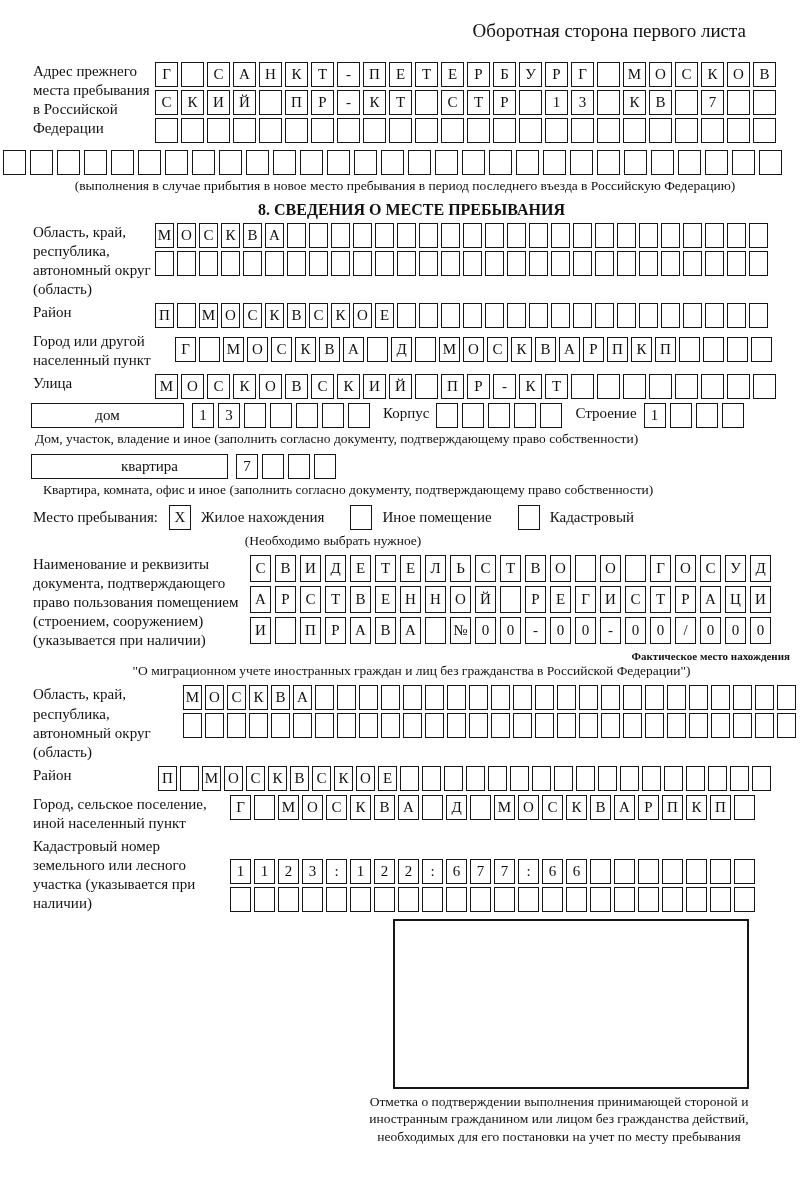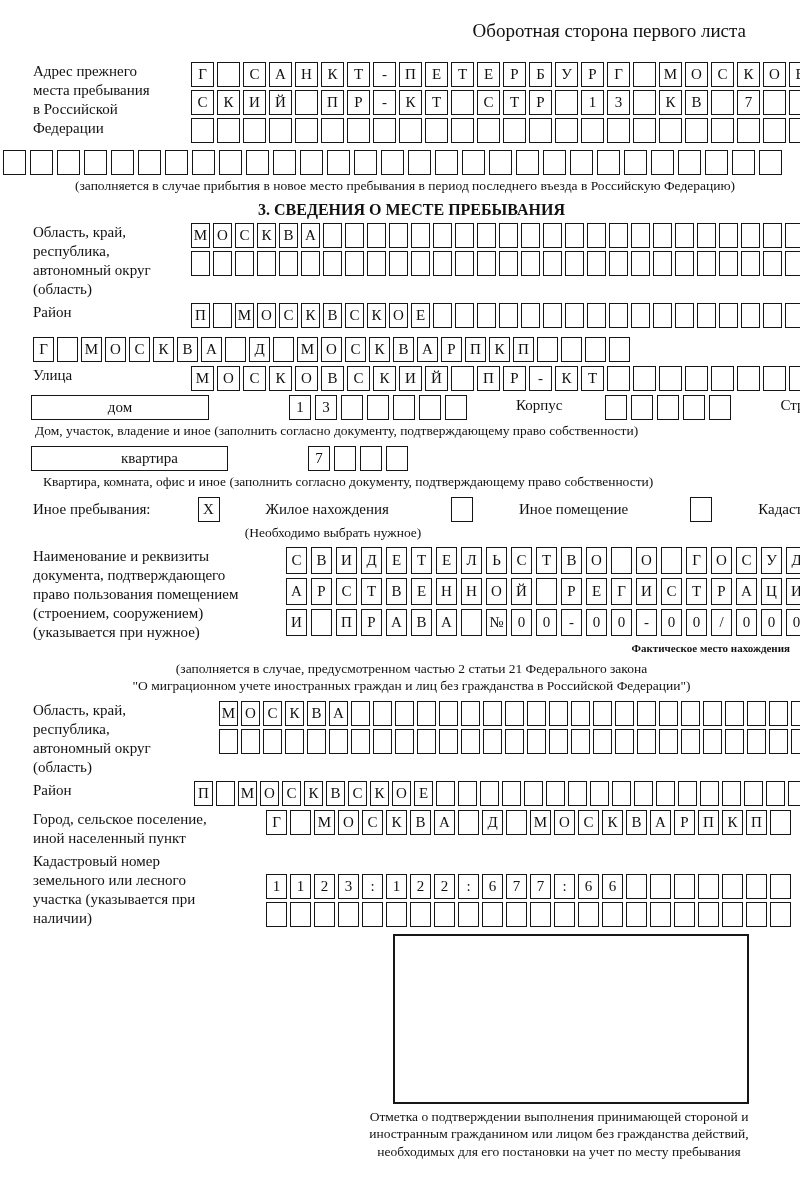--- a/index.html
+++ b/index.html
@@ -4,21 +4,21 @@
 <style>
   html,body{margin:0;padding:0;background:#fff;}
   body{
     width:800px;height:1180px;overflow:hidden;
     font-family:"Liberation Serif","DejaVu Serif",serif;
     color:#111;
   }
   .page{padding:12px 10px 0 33px;width:757px;}
   .header-note{text-align:right;padding-right:44px;font-size:19px;margin-top:8px;}
 
-  .row{display:flex;align-items:flex-start;margin-top:4px;gap:36px;}
+  .row{display:flex;align-items:flex-start;margin-top:4px;}
   .lbl{font-size:15px;line-height:1.27;flex:none;}
   .w122{width:122px;} .w142{width:142px;} .w217{width:217px;}
   .w150{width:150px;} .w125{width:125px;} .w197{width:197px;}
 
   .cellcol{display:flex;flex-direction:column;}
   .cellcol .cellrow{margin-bottom:3px;}
   .cellrow{display:flex;}
   .cell{
     height:25px;border:1.6px solid #161616;box-sizing:border-box;
     display:flex;align-items:center;justify-content:center;
@@ -35,21 +35,21 @@
   .fullrow{margin-left:-30px;margin-top:4px;}
   .caption{font-size:13.5px;text-align:center;width:757px;margin-top:3px;line-height:1.2;}
   .caption-left{margin-left:-23px;width:790px;}
   .h2title{font-weight:bold;font-size:16px;text-align:center;width:757px;margin-top:7px;}
   .h3title{font-weight:bold;font-size:11px;text-align:right;width:757px;}
 
   .widebox{
     height:25px;border:1.8px solid #161616;box-sizing:border-box;
     display:flex;align-items:center;justify-content:center;font-size:15px;flex:none;
   }
-  .wb167{width:178px;} .wb197{width:197px;padding-left:40px;}
+  .wb167{width:153px;} .wb197{width:197px;padding-left:40px;}
   .inlab{font-size:15px;margin:2px 7px 0 9px;flex:none;}
   .gap8{width:8px;flex:none;}
 
   .stayrow{margin-top:7px;align-items:center;}
   .staylbl{font-size:15px;flex:none;margin-right:11px;}
   .checkbox{
     width:22px;height:25px;border:1.6px solid #161616;box-sizing:border-box;
     display:flex;align-items:center;justify-content:center;font-size:15px;flex:none;
   }
   .optlbl{font-size:15px;margin:0 26px 0 10px;flex:none;}
@@ -180,23 +180,23 @@
       <div class="cell"></div>
       <div class="cell"></div>
       <div class="cell"></div>
       <div class="cell"></div>
       <div class="cell"></div>
       <div class="cell"></div>
       <div class="cell"></div>
       <div class="cell"></div>
       <div class="cell"></div>
     </div>
-  <div class="caption caption-left">(заполняется в случае прибытия в новое место пребывания в период последнего въезда в Российскую Федерацию)</div>
-
-  <div class="h2title">3. СВЕДЕНИЯ О МЕСТЕ ПРЕБЫВАНИЯ</div>
+  <div class="caption caption-left">(выполнения в случае прибытия в новое место пребывания в период последнего въезда в Российскую Федерацию)</div>
+
+  <div class="h2title">8. СВЕДЕНИЯ О МЕСТЕ ПРЕБЫВАНИЯ</div>
 
   <div class="row">
     <div class="lbl w122">Область, край, республика, автономный округ (область)</div>
     <div class="cellcol">
       <div class="cellrow c28">
           <div class="cell">М</div>
           <div class="cell">О</div>
           <div class="cell">С</div>
           <div class="cell">К</div>
           <div class="cell">В</div>
@@ -285,20 +285,21 @@
         <div class="cell"></div>
         <div class="cell"></div>
         <div class="cell"></div>
         <div class="cell"></div>
         <div class="cell"></div>
         <div class="cell"></div>
       </div>
   </div>
 
   <div class="row">
+    <div class="lbl w142">Город или другой населенный пункт</div>
     <div class="cellrow c25" style="margin-top:5px;">
         <div class="cell">Г</div>
         <div class="cell"></div>
         <div class="cell">М</div>
         <div class="cell">О</div>
         <div class="cell">С</div>
         <div class="cell">К</div>
         <div class="cell">В</div>
         <div class="cell">А</div>
         <div class="cell"></div>
@@ -387,32 +388,32 @@
     <div class="cellrow chouse">
         <div class="cell">7</div>
         <div class="cell"></div>
         <div class="cell"></div>
         <div class="cell"></div>
       </div>
   </div>
   <div class="caption" style="text-align:left;margin-left:10px;">Квартира, комната, офис и иное (заполнить согласно документу, подтверждающему право собственности)</div>
 
   <div class="row stayrow">
-    <div class="staylbl">Иное пребывания:</div>
+    <div class="staylbl">Место пребывания:</div>
     <div class="checkbox">X</div>
     <div class="optlbl">Жилое нахождения</div>
     <div class="checkbox"></div>
     <div class="optlbl">Иное помещение</div>
     <div class="checkbox"></div>
     <div class="optlbl">Кадастровый</div>
   </div>
   <div class="caption" style="width:600px;">(Необходимо выбрать нужное)</div>
 
   <div class="row docblock">
-    <div class="lbl w217">Наименование и реквизиты документа, подтверждающего право пользования помещением (строением, сооружением) (указывается при нужное)</div>
+    <div class="lbl w217">Наименование и реквизиты документа, подтверждающего право пользования помещением (строением, сооружением) (указывается при наличии)</div>
     <div class="cellcol">
       <div class="cellrow c21">
           <div class="cell">С</div>
           <div class="cell">В</div>
           <div class="cell">И</div>
           <div class="cell">Д</div>
           <div class="cell">Е</div>
           <div class="cell">Т</div>
           <div class="cell">Е</div>
           <div class="cell">Л</div>
@@ -473,21 +474,20 @@
           <div class="cell">0</div>
           <div class="cell">/</div>
           <div class="cell">0</div>
           <div class="cell">0</div>
           <div class="cell">0</div>
         </div>
     </div>
   </div>
 
   <div class="h3title">Фактическое место нахождения</div>
-  <div class="caption" style="margin-top:7px;">(заполняется в случае, предусмотренном частью 2 статьи 21 Федерального закона</div>
   <div class="caption" style="margin-top:1px;">"О миграционном учете иностранных граждан и лиц без гражданства в Российской Федерации")</div>
 
   <div class="row" style="margin-top:6px;">
     <div class="lbl w150">Область, край, республика, автономный округ (область)</div>
     <div class="cellcol">
       <div class="cellrow c28">
           <div class="cell">М</div>
           <div class="cell">О</div>
           <div class="cell">С</div>
           <div class="cell">К</div>

